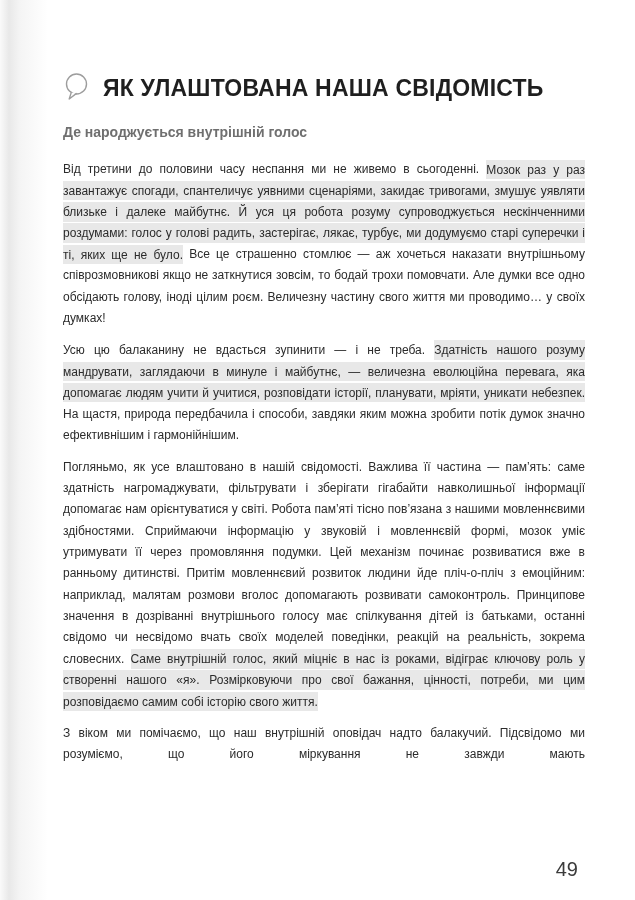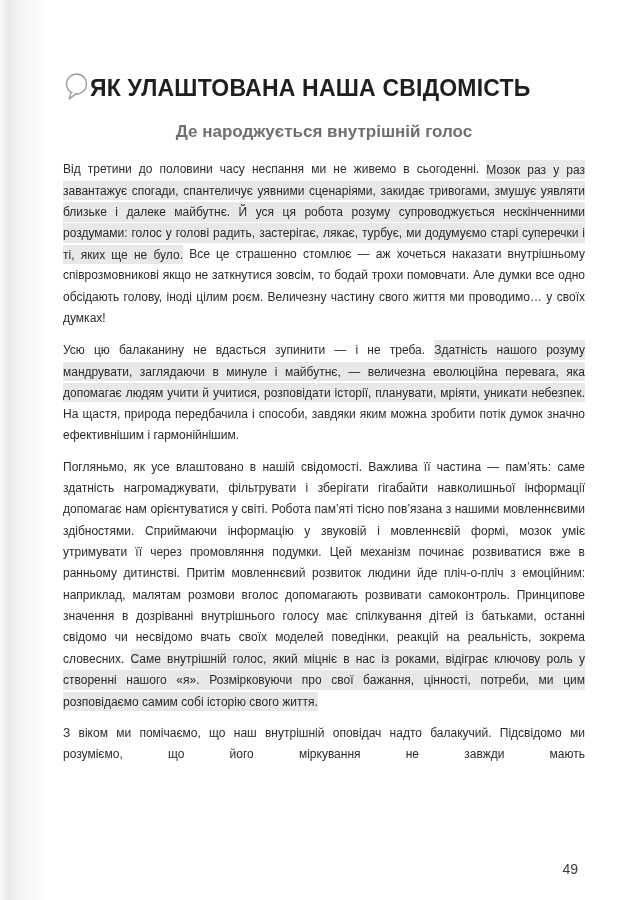--- a/index.html
+++ b/index.html
@@ -28,45 +28,45 @@
   }
   .content {
     position: absolute;
     left: 63px;
     top: 74px;
     width: 522px;
   }
   .title-row {
     display: flex;
     align-items: flex-end;
+    gap: 13px;
   }
   .chapter-icon {
     width: 27px;
     height: 30px;
     flex: 0 0 auto;
     display: inline-block;
     margin-top: -2px;
   }
   .chapter-icon svg { display: block; }
   h1.title {
     margin: 0;
     font-size: 23px;
     line-height: 27px;
     font-weight: 700;
     letter-spacing: 0.2px;
     color: var(--title, #1f1f1f);
     white-space: nowrap;
   }
   h2.subtitle {
     margin: 20px 0 0 0;
-    font-size: 17px;
+    font-size: 14px;
     line-height: 20px;
     font-weight: 700;
     color: var(--subtitle, #757575);
-    text-align: center;
   }
   .body-text {
     margin-top: 17px;
     font-size: 12px;
     line-height: 21.3px;
     color: var(--body, #2b2b2b);
     text-align: justify;
   }
   .body-text p.para {
     margin: 0 0 10.5px 0;
@@ -75,21 +75,21 @@
     text-align-last: justify;
   }
   .body-text .hl {
     background-color: var(--highlight, #e8e8e8);
     padding: 2.5px 0 3px 0;
   }
   .page-number {
     position: absolute;
     top: 860px;
     right: 57px;
-    font-size: 14px;
+    font-size: 20px;
     line-height: 18px;
     color: var(--page-number, #3b3b3b);
   }
 </style>
 </head>
 <body>
 
 <div class="page">
   <div class="edge-shadow"></div>
 

